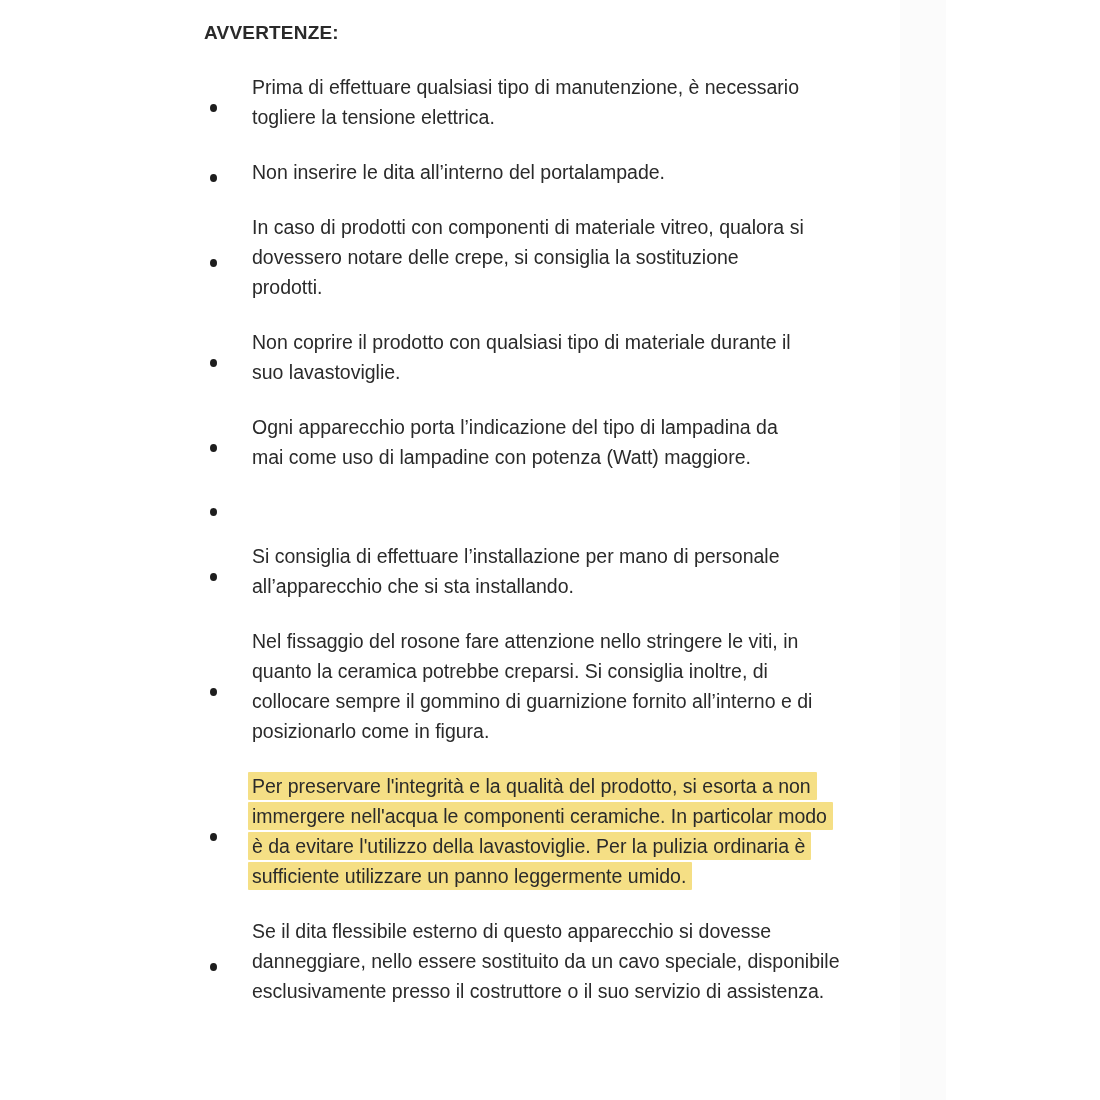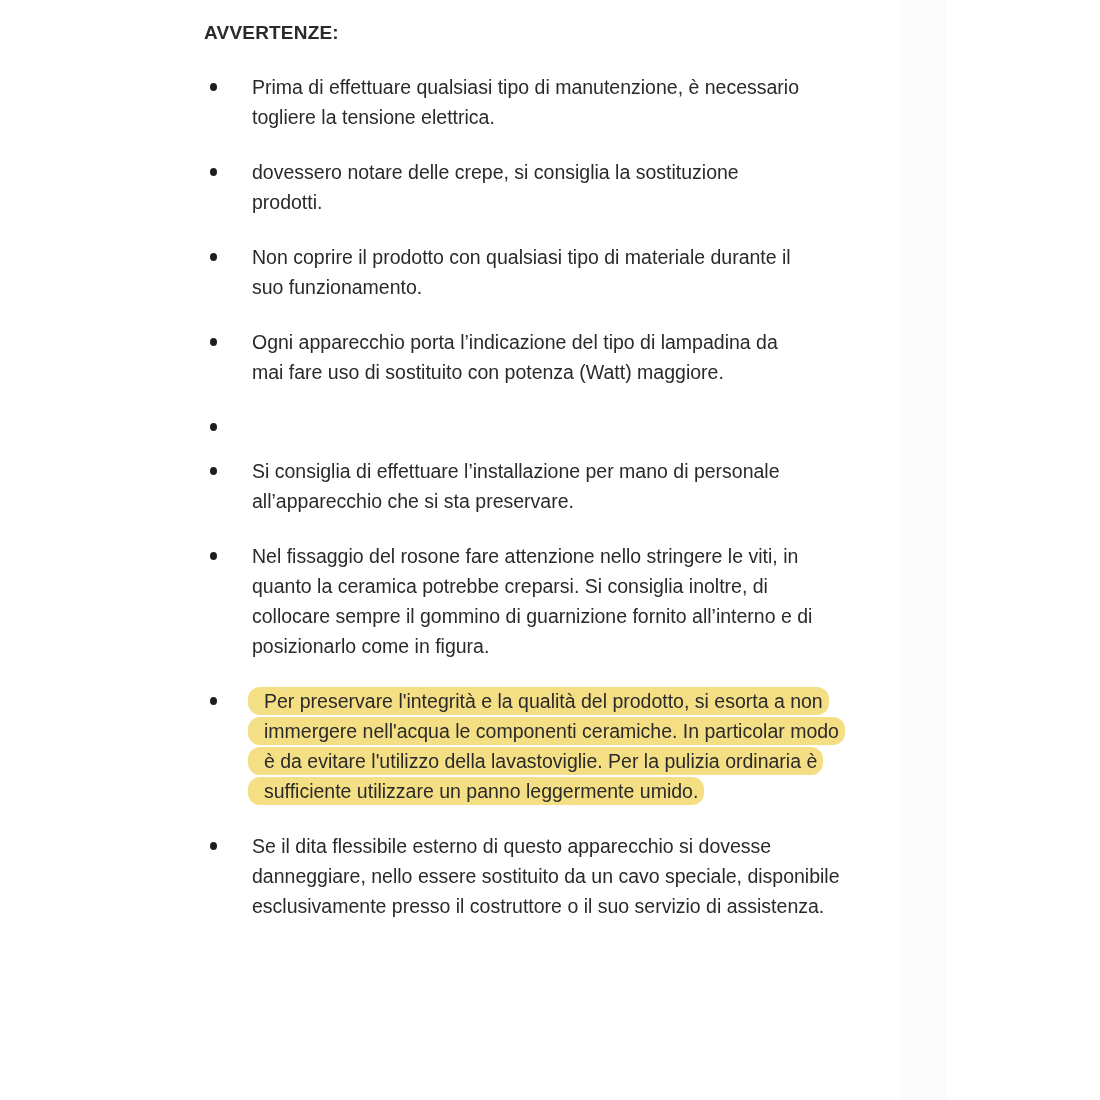--- a/index.html
+++ b/index.html
@@ -37,21 +37,21 @@
     line-height: 30px;
     letter-spacing: 0.2px;
   }
   ul.warnings {
     list-style: none;
     margin: 0;
     padding: 0;
   }
   li.item {
     display: flex;
-    align-items: flex-start;
+    align-items: center;
     margin: 0 0 25px 0;
   }
   .dot {
     flex: 0 0 auto;
     width: 7px;
     height: 8px;
     border-radius: 50%;
     background: #1d1d1d;
     margin: 11px 0 0 6px;
   }
@@ -63,77 +63,84 @@
     height: 30px;
     line-height: 30px;
     font-size: 19.5px;
     white-space: pre;
   }
   .line-inner {
     display: inline;
   }
   .line-inner.hl {
     background: var(--hl, #f5df85);
-    padding: 3px 6px 3px 16px;
+    padding: 3px 6px 3px 4px;
     margin-left: -4px;
-    border-radius: 12px;
+    border-radius: 1px;
     box-decoration-break: clone;
     -webkit-box-decoration-break: clone;
   }
 </style>
 </head>
 <body>
 
 <div class="page">
   <div class="edge-shade"></div>
   <div class="content">
     <h1 class="title">AVVERTENZE:</h1>
     <ul class="warnings">
   <li class="item">
     <span class="dot" style="background: rgb(29, 29, 29);"></span>
     <div class="text">
             <span class="line"><span class="line-inner">Prima di effettuare qualsiasi tipo di manutenzione, è necessario</span></span>
             <span class="line"><span class="line-inner">togliere la tensione elettrica.</span></span>
           </div>
   </li>
 
+  <li class="item">
+    <span class="dot" style="background: rgb(29, 29, 29);"></span>
+    <div class="text">
+            <span class="line"><span class="line-inner">Non inserire le dita all’interno del portalampade.</span></span>
+          </div>
+  </li>
 
   <li class="item">
     <span class="dot" style="background: rgb(29, 29, 29);"></span>
     <div class="text">
+            <span class="line"><span class="line-inner">In caso di prodotti con componenti di materiale vitreo, qualora si</span></span>
             <span class="line"><span class="line-inner">dovessero notare delle crepe, si consiglia la sostituzione</span></span>
             <span class="line"><span class="line-inner">prodotti.</span></span>
           </div>
   </li>
 
   <li class="item">
     <span class="dot" style="background: rgb(29, 29, 29);"></span>
     <div class="text">
             <span class="line"><span class="line-inner">Non coprire il prodotto con qualsiasi tipo di materiale durante il</span></span>
-            <span class="line"><span class="line-inner">suo funzionamento.</span></span>
+            <span class="line"><span class="line-inner">suo lavastoviglie.</span></span>
           </div>
   </li>
 
   <li class="item">
     <span class="dot" style="background: rgb(29, 29, 29);"></span>
     <div class="text">
             <span class="line"><span class="line-inner">Ogni apparecchio porta l’indicazione del tipo di lampadina da</span></span>
-            <span class="line"><span class="line-inner">mai fare uso di sostituito con potenza (Watt) maggiore.</span></span>
+            <span class="line"><span class="line-inner">mai come uso di lampadine con potenza (Watt) maggiore.</span></span>
           </div>
   </li>
 
   <li class="item">
     <span class="dot" style="background: rgb(29, 29, 29);"></span>
   </li>
 
   <li class="item">
     <span class="dot" style="background: rgb(29, 29, 29);"></span>
     <div class="text">
             <span class="line"><span class="line-inner">Si consiglia di effettuare l’installazione per mano di personale</span></span>
-            <span class="line"><span class="line-inner">all’apparecchio che si sta preservare.</span></span>
+            <span class="line"><span class="line-inner">all’apparecchio che si sta installando.</span></span>
           </div>
   </li>
 
   <li class="item">
     <span class="dot" style="background: rgb(29, 29, 29);"></span>
     <div class="text">
             <span class="line"><span class="line-inner">Nel fissaggio del rosone fare attenzione nello stringere le viti, in</span></span>
             <span class="line"><span class="line-inner">quanto la ceramica potrebbe creparsi. Si consiglia inoltre, di</span></span>
             <span class="line"><span class="line-inner">collocare sempre il gommino di guarnizione fornito all’interno e di</span></span>
             <span class="line"><span class="line-inner">posizionarlo come in figura.</span></span>

